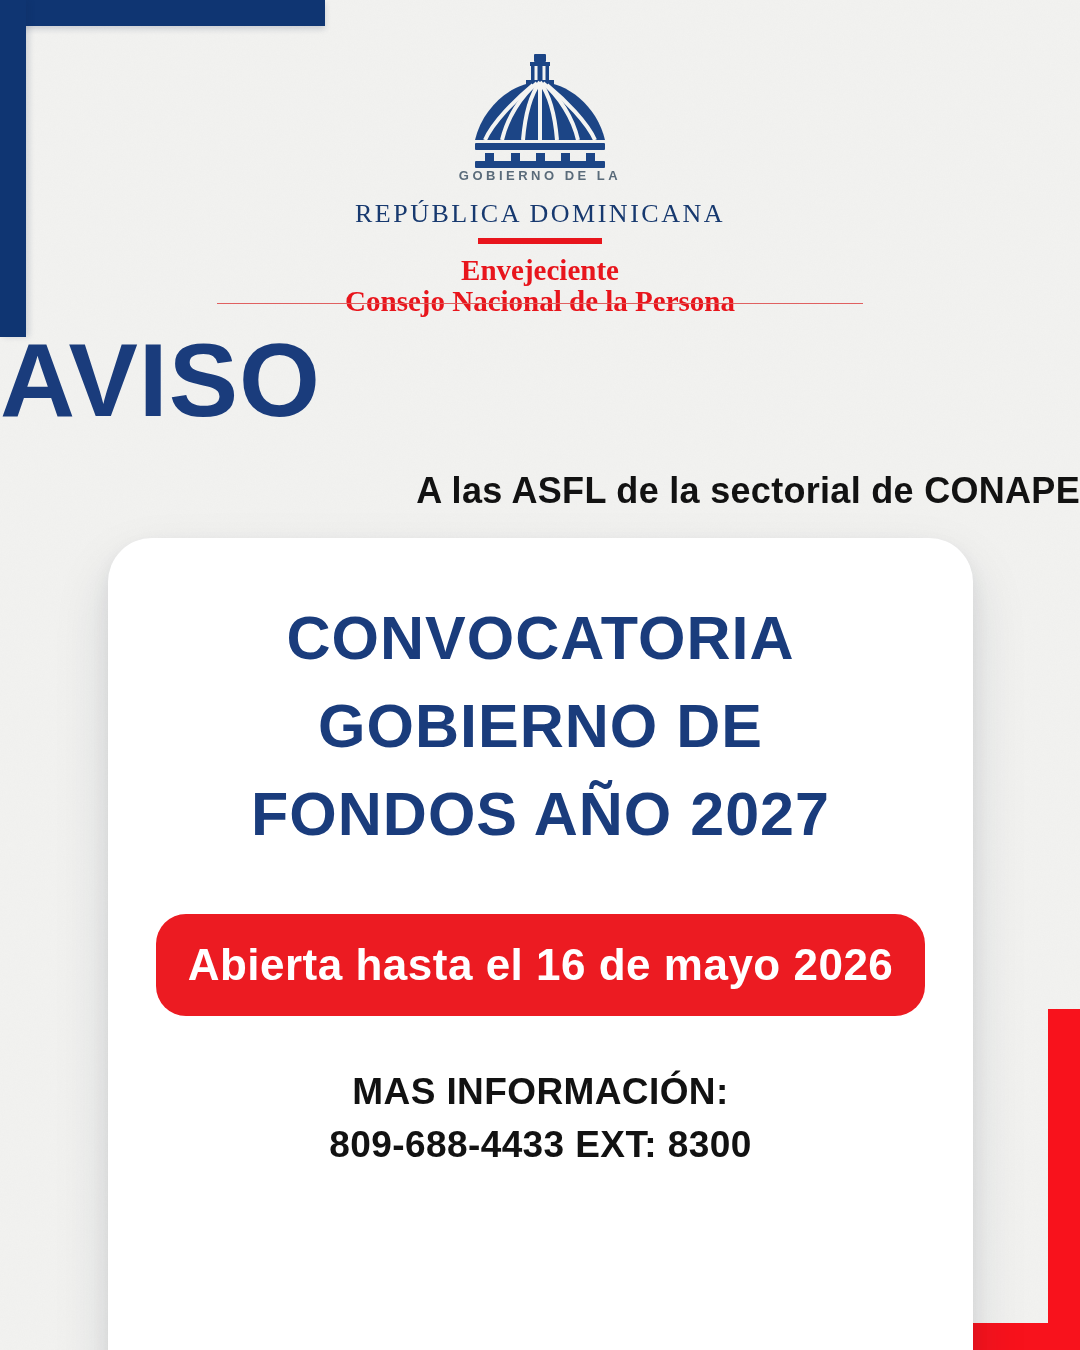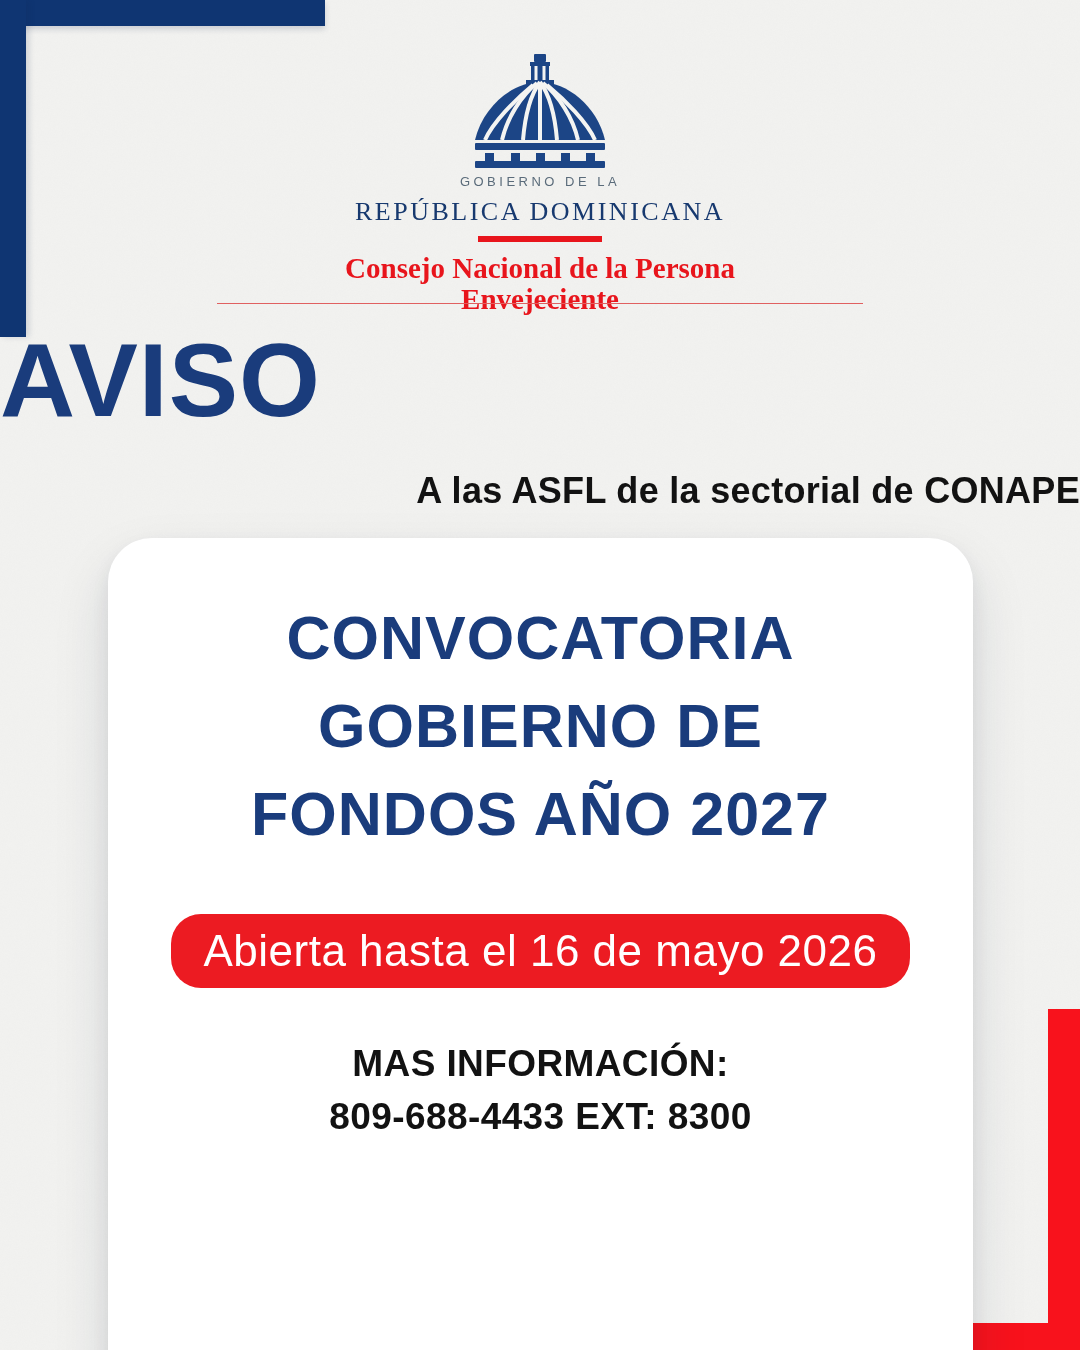--- a/index.html
+++ b/index.html
@@ -18,42 +18,42 @@
   .texture{position:absolute;inset:0;width:100%;height:100%;pointer-events:none;opacity:.55}
   
   .bar{position:absolute}
   .bar-blue-h{top:0;left:0;width:325px;height:26px;background:var(--corner-blue);box-shadow:0 3px 6px rgba(20,40,80,.18)}
   .bar-blue-v{top:0;left:0;width:26px;height:337px;background:var(--corner-blue);box-shadow:3px 0 6px rgba(20,40,80,.15)}
   .bar-red-v{right:0;bottom:0;width:32px;height:341px;background:var(--corner-red)}
   .bar-red-h{right:0;bottom:0;width:322px;height:27px;background:var(--corner-red)}
   
   .logo-block{position:absolute;top:54px;left:0;width:100%;text-align:center}
   .dome{display:block;margin:0 auto}
-  .gob-line1{margin-top:6px;font-size:13px;font-weight:normal;letter-spacing:3.5px;color:var(--gray-blue)}
-  .gob-line2{margin-top:8px;font-family:"Liberation Serif",serif;font-size:26px;letter-spacing:2.5px;color:var(--serif-navy)}
+  .gob-line1{font-size:13px;font-weight:bold;letter-spacing:3.5px;color:var(--gray-blue)}
+  .gob-line2{margin-top:16px;font-family:"Liberation Serif",serif;font-size:26px;letter-spacing:2.5px;color:var(--serif-navy)}
   .brand-rule{width:124px;height:6px;background:var(--brand-red);margin:9px auto 0}
   .org-name{margin-top:11px;font-family:"Liberation Serif",serif;font-weight:bold;font-size:29px;line-height:31px;color:var(--brand-red)}
   .separator{position:absolute;top:303px;left:217px;width:646px;height:0;border-top:1.5px solid var(--separator-red)}
   
   .aviso{position:absolute;top:328px;left:0;width:100%;text-align:left;
     font-size:104px;line-height:104px;font-weight:bold;letter-spacing:1px;color:var(--navy)}
   .subtitle{position:absolute;top:470px;left:0;width:100%;text-align:right;
     font-size:36px;font-weight:bold;color:var(--text-black);letter-spacing:.3px}
   
   .card{
     position:absolute;top:538px;left:108px;width:865px;height:891px;
     background:var(--card-white);border-radius:44px;text-align:center;
     box-shadow:0 26px 55px rgba(25,35,60,.13),0 8px 18px rgba(25,35,60,.07);
     padding-top:56px;
   }
   .headline{font-size:61px;line-height:88px;font-weight:bold;letter-spacing:1px;color:var(--navy)}
   .badge{
     display:inline-block;margin-top:56px;background:var(--red);color:#fff;
-    font-size:44px;font-weight:normal;letter-spacing:.5px;
-    padding:12px 32px;border-radius:30px;
+    font-size:44px;font-weight:bold;letter-spacing:.5px;
+    padding:26px 32px;border-radius:30px;
   }
   .info{margin-top:49px;font-size:37px;line-height:53px;font-weight:bold;color:var(--text-black);letter-spacing:.4px}
 </style>
 </head>
 <body>
 
 <div class="poster">
 
   <svg class="texture" xmlns="http://www.w3.org/2000/svg">
     <filter id="paperNoise">
@@ -92,22 +92,22 @@
         <path d="M62,29 C46,42 32,64 27,86"></path>
         <path d="M68,29 C84,42 98,64 103,86"></path>
         <path d="M58,31 C40,46 18,68 10,86"></path>
         <path d="M72,31 C90,46 112,68 120,86"></path>
       </g>
     </svg>
     <div class="gob-line1">GOBIERNO DE LA</div>
     <div class="gob-line2">REPÚBLICA DOMINICANA</div>
     <div class="brand-rule"></div>
     <div class="org-name">
+      <div>Envejeciente</div>
       <div>Consejo Nacional de la Persona</div>
-      <div>Envejeciente</div>
     </div>
   </div>
 
   <div class="separator"></div>
 
   <h1 class="aviso">AVISO</h1>
   <div class="subtitle">A las ASFL de la sectorial de CONAPE</div>
 
   <div class="card">
     <h2 class="headline">

